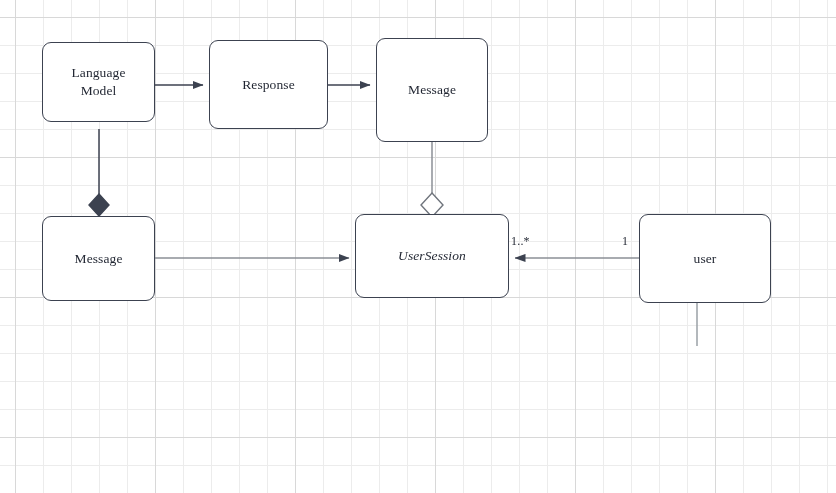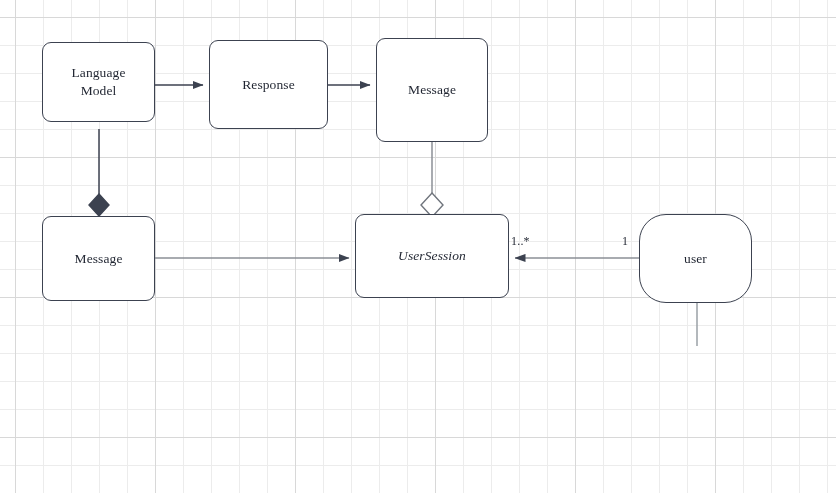--- a/index.html
+++ b/index.html
@@ -129,21 +129,21 @@
   </div>
 
   <div class="node" style="left:42px; top:216px; width:113px; height:85px;">
     <span class="node-label">Message</span>
   </div>
 
   <div class="node" style="left:355px; top:214px; width:154px; height:84px;font-style:italic;">
     <span class="node-label">UserSession</span>
   </div>
 
-  <div class="node" style="left:639px; top:214px; width:113px; height:89px;border-radius:27px;">
+  <div class="node" style="left:639px; top:214px; width:132px; height:89px;">
     <span class="node-label">user</span>
   </div>
 
 
   <div class="edge-label" style="left:511px; top:234px;">1..*</div>
 
   <div class="edge-label" style="left:622px; top:234px;">1</div>
 
 </div>
 

